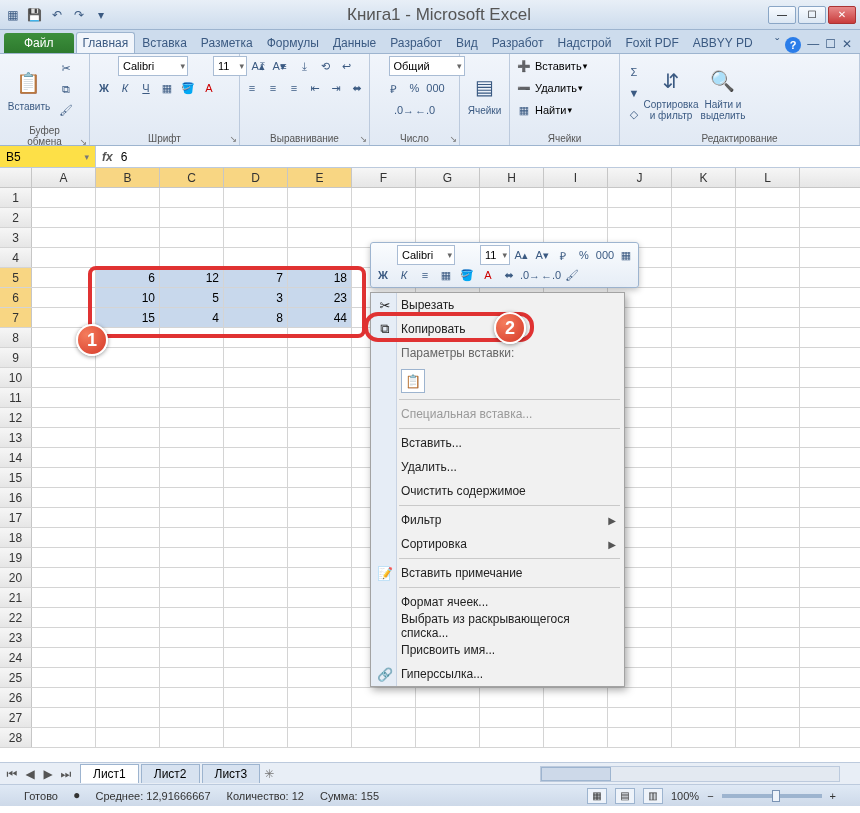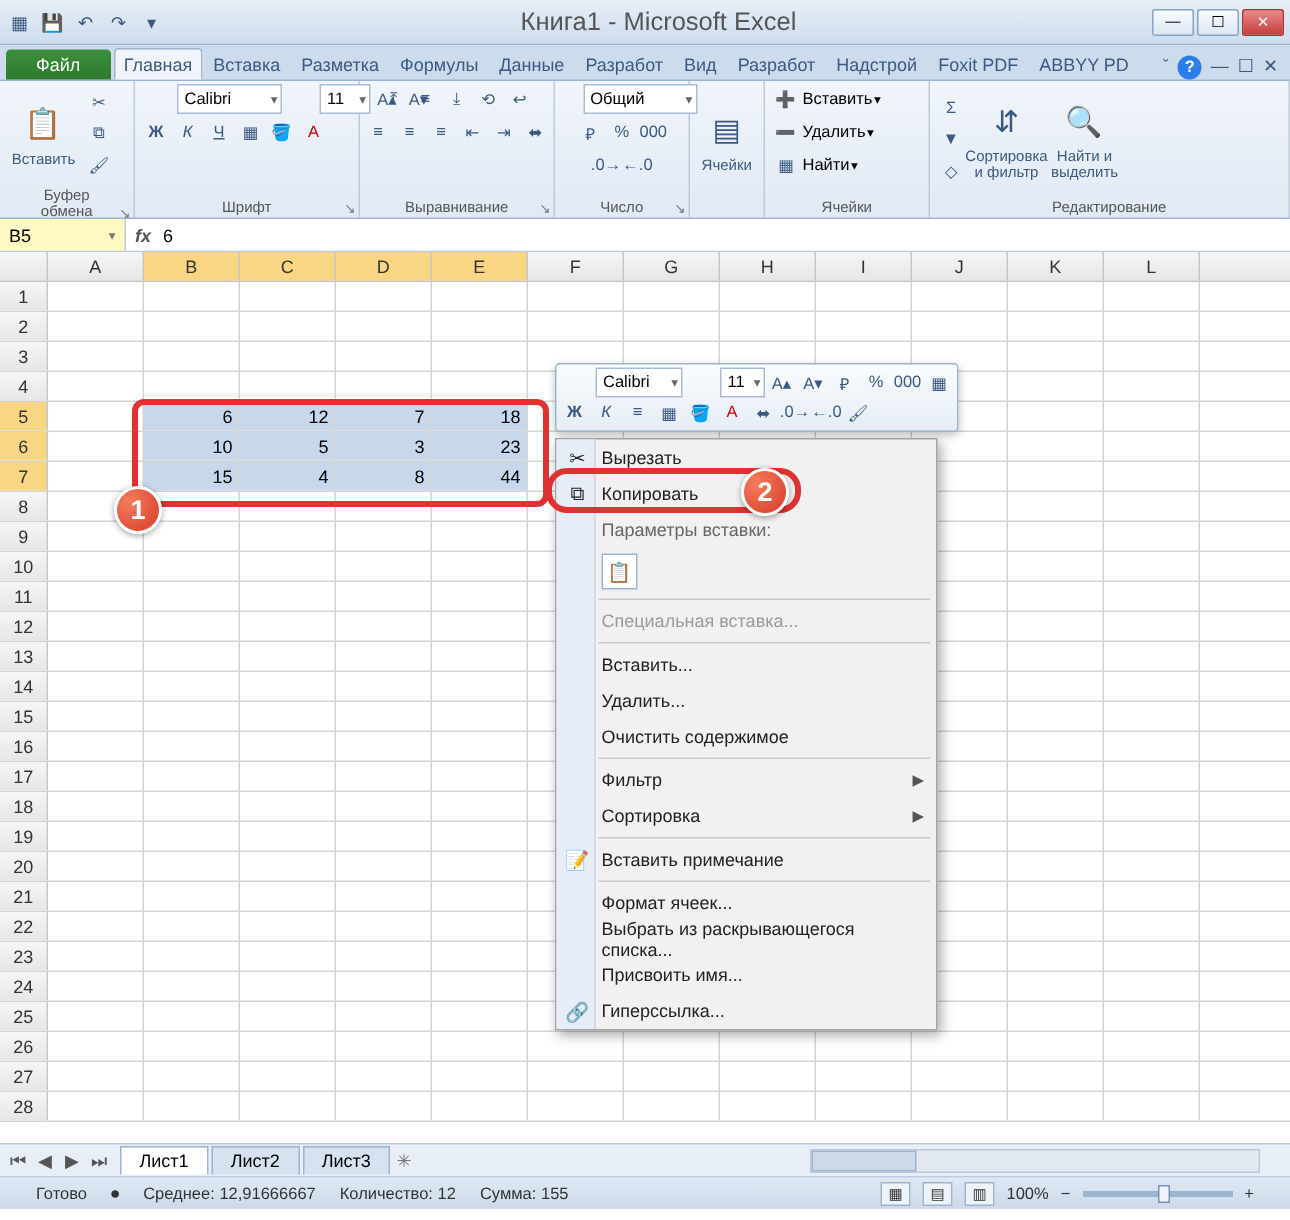--- a/index.html
+++ b/index.html
@@ -31,21 +31,21 @@
 .bigbtn { display: flex; flex-direction: column; align-items: center; justify-content: center; width: 50px; height: 66px; font-size: 10px; color: #3b5a82; gap: 2px; }
 .bigbtn .bic { width: 32px; height: 32px; display:flex;align-items:center;justify-content:center;font-size:20px; }
 .col { display: flex; flex-direction: column; gap: 1px; }
 .row { display: flex; gap: 1px; align-items: center; }
 .smbtn { width: 20px; height: 20px; display:flex;align-items:center;justify-content:center;font-size:11px;color:#3b5a82;border:1px solid transparent; }
 .combo { height: 20px; border: 1px solid #a9bcd4; background: #fff; font-size: 11px; padding: 0 14px 0 4px; display: flex; align-items: center; position: relative; margin-left: 24px; }
 .combo::after { content: "▾"; position: absolute; right: 2px; font-size: 9px; color: #666; }
 
 
 .fbar { height: 22px; display: flex; border-bottom: 1px solid #bccadd; }
-.namebox { width: 84px; border-right: 1px solid #bccadd; display: flex; align-items: center; padding: 0 6px; font-size: 12px; background:#fef9c3; justify-content:space-between; }
+.namebox { width: 96px; border-right: 1px solid #bccadd; display: flex; align-items: center; padding: 0 6px; font-size: 12px; background:#fde047; justify-content:space-between; }
 .namebox span.dd { font-size:9px; color:#777; }
 .fxarea { display:flex; align-items:center; padding: 0 6px; gap: 8px; font-size: 12px; flex:1; background:#fff; }
 .fx { font-style: italic; font-weight: bold; color:#555; }
 
 
 .gridwrap { position: relative; background:#fff; height: 594px; overflow:hidden; }
 .colhdrs { display:flex; height:20px; border-bottom:1px solid #c6c6c6; background:linear-gradient(#f6f6f6,#e6e6e6); }
 .corner { width:32px; border-right:1px solid #c6c6c6; }
 .ch { width:64px; border-right:1px solid #c6c6c6; text-align:center; font-size:12px; color:#333; display:flex;align-items:center;justify-content:center; }
 .ch.sel { background:#f8d683; }

